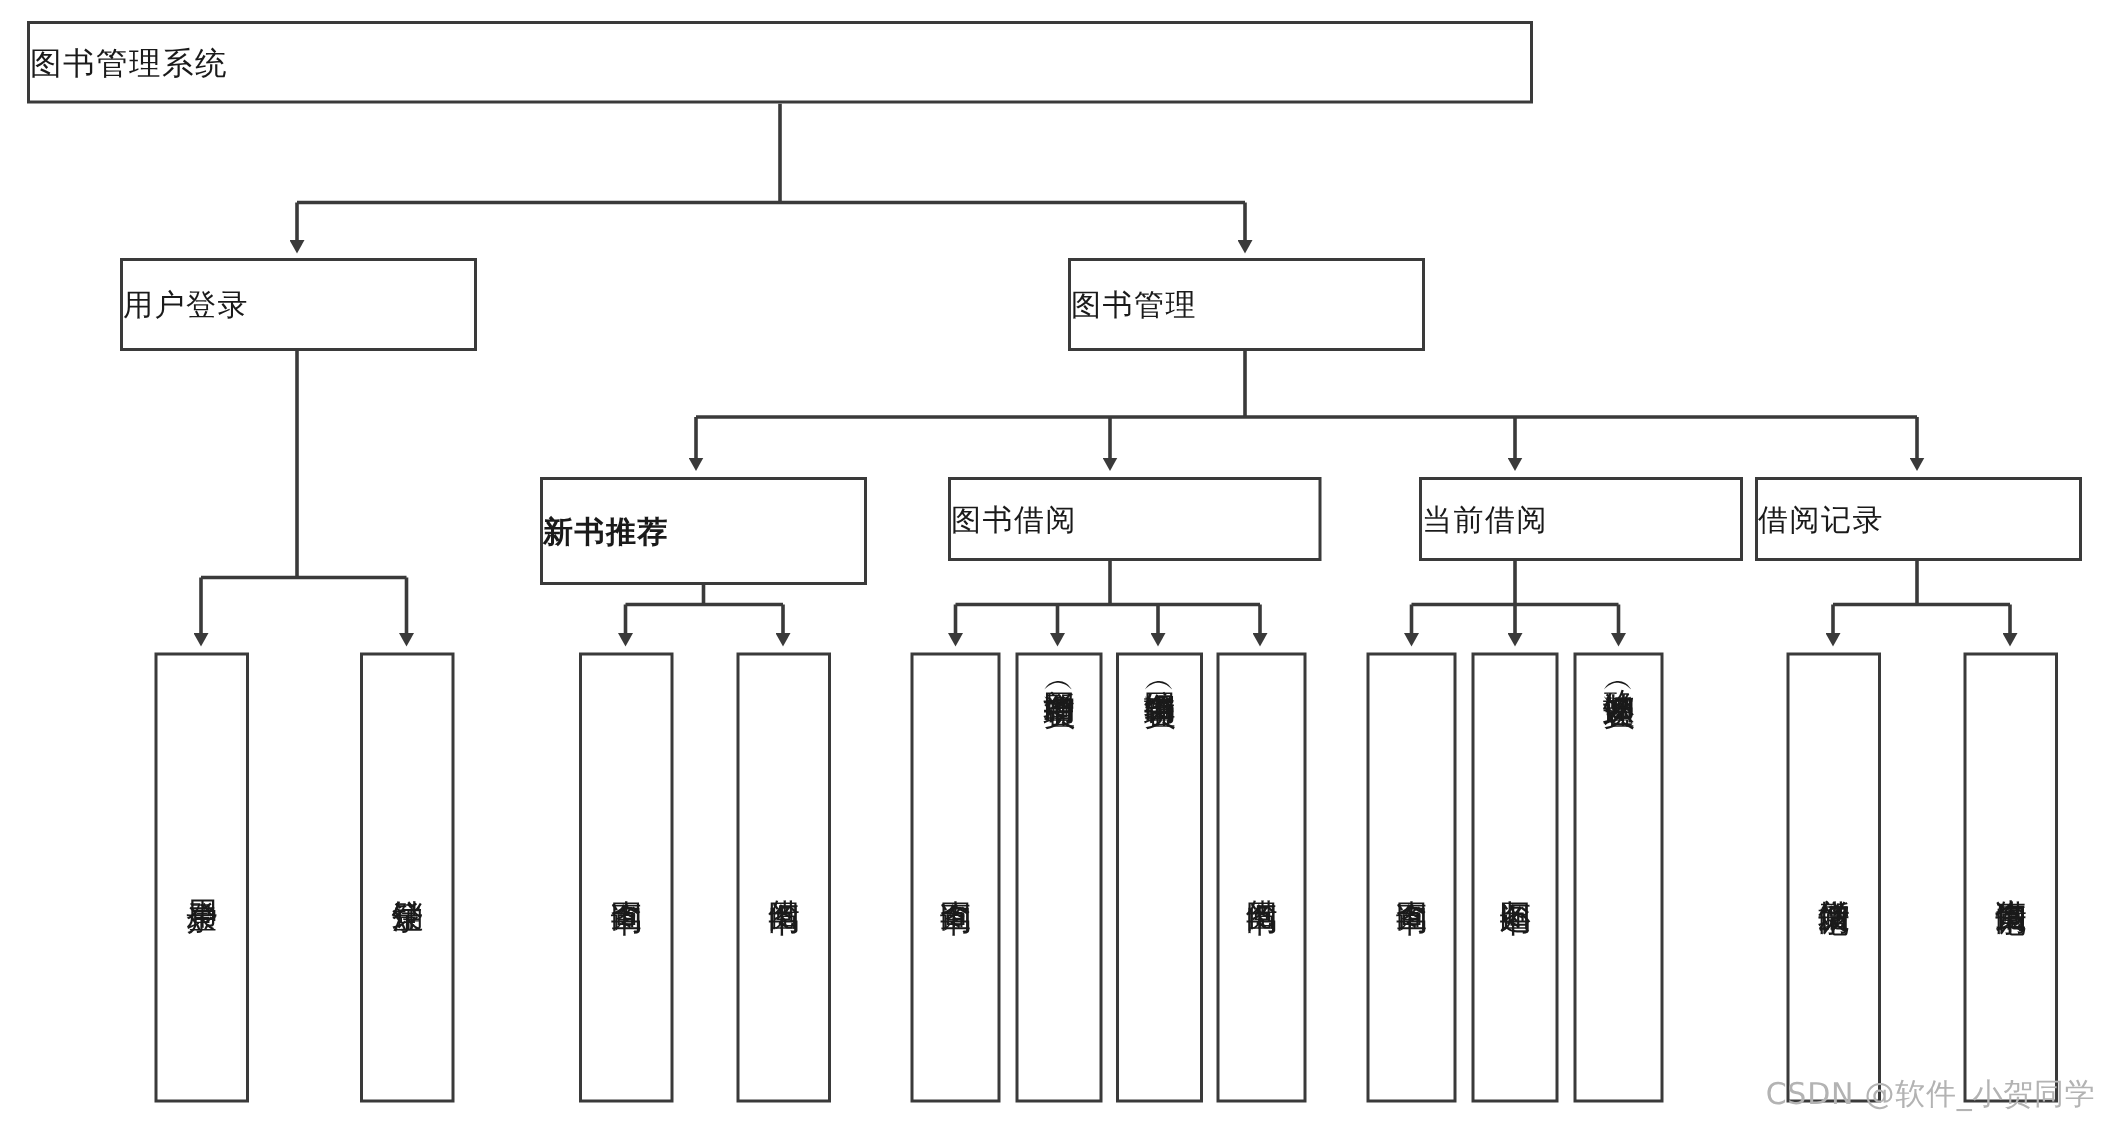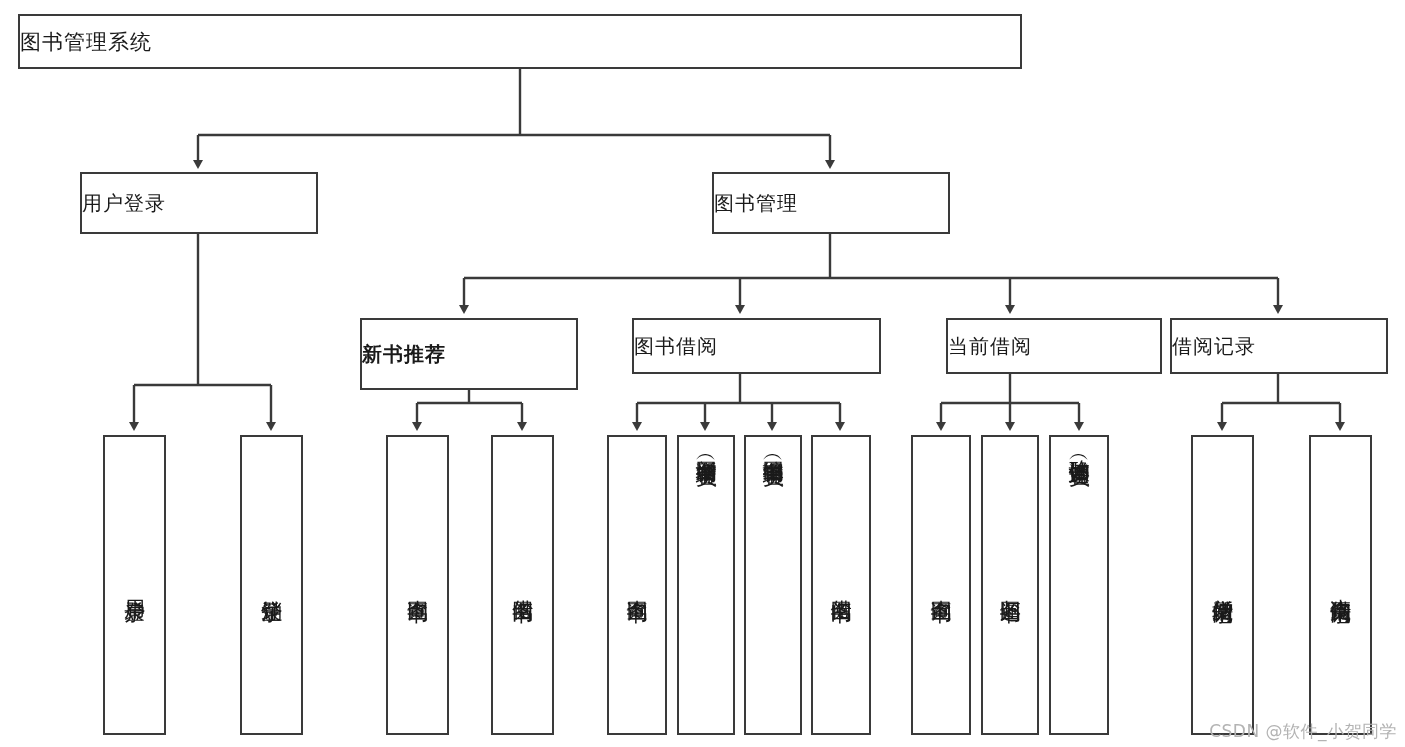--- a/index.html
+++ b/index.html
@@ -64,21 +64,21 @@
     color: #1a1a1a;
   }
   .htext {
     white-space: nowrap;
     letter-spacing: 1px;
   }
   .watermark {
     position: absolute;
     right: 8px;
     bottom: 4px;
-    font-size: 17px;
+    font-size: 20px;
     color: #b3b3b3;
     white-space: nowrap;
     letter-spacing: 0.5px;
   }
 </style>
 </head>
 <body>
 
 <div id="canvas">
 

